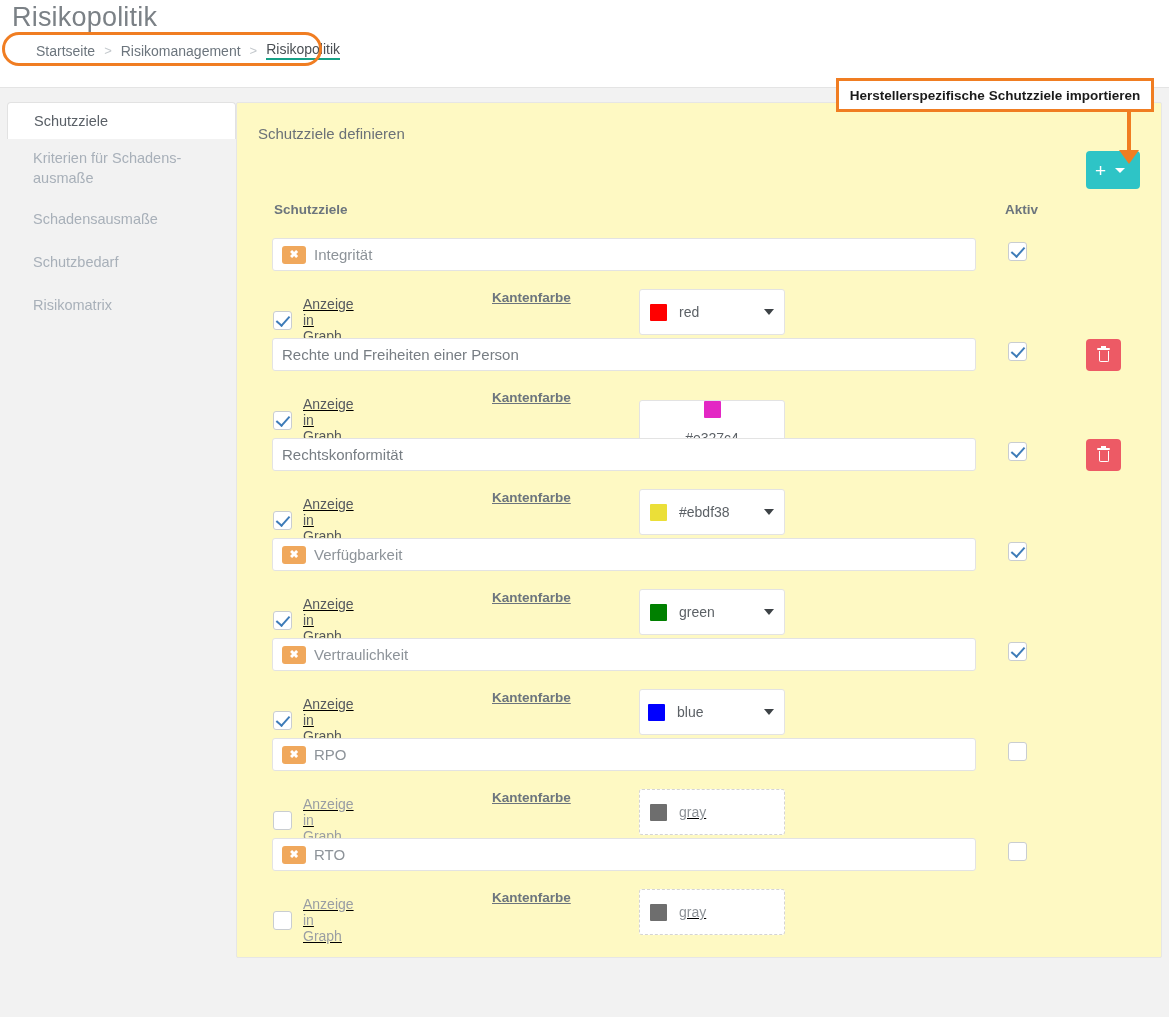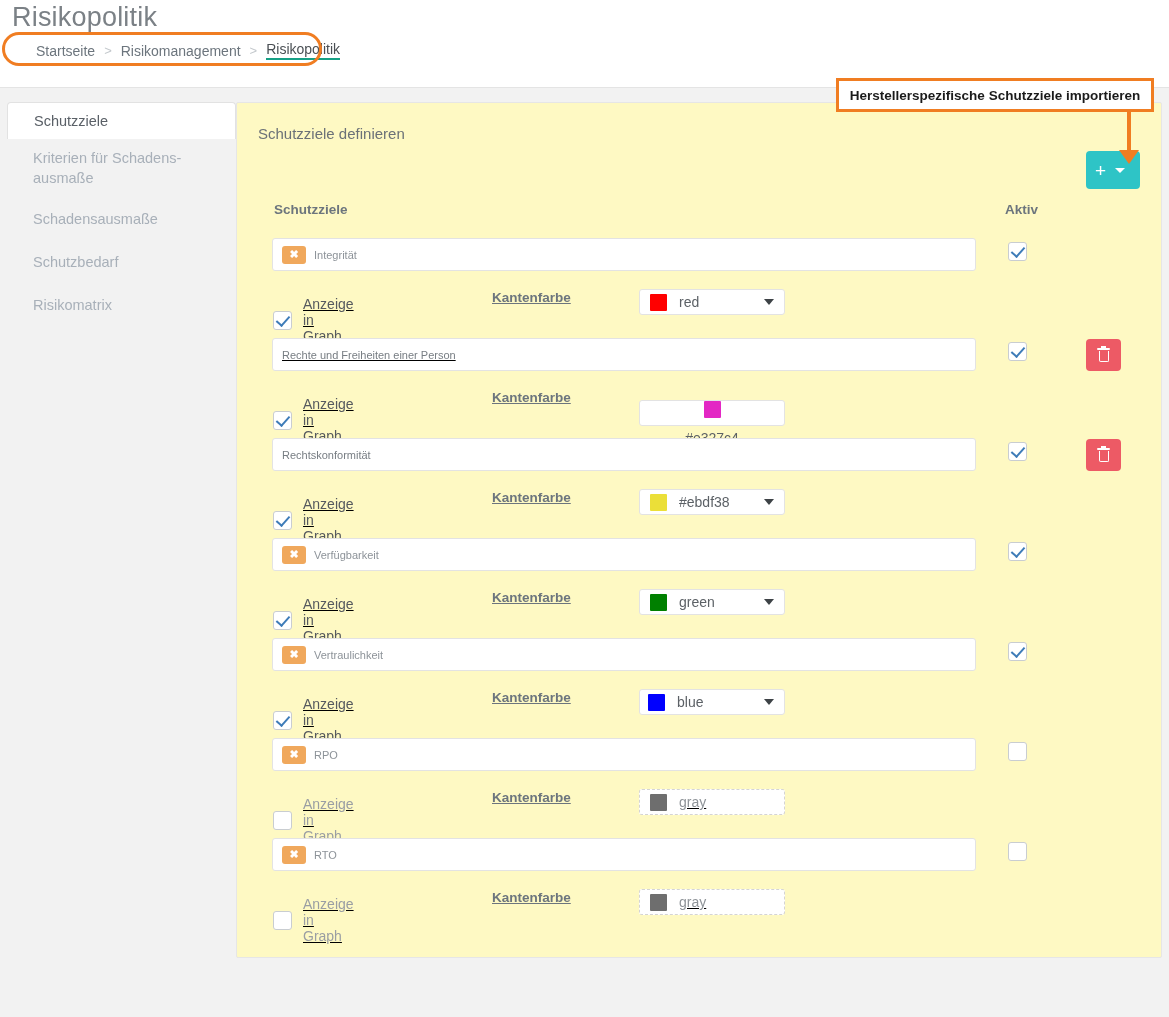--- a/index.html
+++ b/index.html
@@ -90,21 +90,21 @@
   .name-field {
     position: absolute; left: 272px; width: 704px; height: 33px;
     border: 1px solid #e3e3e3; border-radius: 3px; background: #fff;
     display: flex; align-items: center; padding-left: 9px; gap: 8px;
   }
   .lock-badge {
     display: inline-flex; align-items: center; justify-content: center;
     width: 24px; height: 18px; background: #f0a85c; border-radius: 3px;
     color: #ffffff; font-size: 11px; font-weight: bold; line-height: 1; flex: none;
   }
-  .name-text { font-size: 11px; color: #8d9399; }
+  .name-text { font-size: 15px; color: #8d9399; }
   .name-text.editable { color: #777d83; }
 
   .graph-check {
     position: absolute; left: 273px;
     display: flex; align-items: center; gap: 11px; text-decoration: underline;
   }
   .cbox {
     width: 19px; height: 19px; border: 1px solid #c9cdd1; border-radius: 3px;
     background: #fff; position: relative; flex: none;
   }
@@ -113,21 +113,21 @@
     width: 6px; height: 11px;
     border: solid #3e7cb8; border-width: 0 2.4px 2.4px 0;
     transform: rotate(42deg);
   }
   .graph-label { font-size: 14px; color: #55595e; }
   .graph-label.dim { color: #9a9ea3; }
 
   .kante-label { position: absolute; left: 492px; font-size: 13.5px; font-weight: bold; color: #6c757d; text-decoration: underline; }
 
   .color-select {
-    position: absolute; left: 639px; width: 146px; height: 26px;
+    position: absolute; left: 639px; width: 146px; height: 46px;
     border: 1px solid #e3e3e3; border-radius: 3px; background: #fff;
     display: flex; align-items: center; padding: 0 10px; gap: 12px;
   }
   .color-select.disabled { border: 1px dashed #d4d4d4; text-decoration: underline; }
   .swatch { width: 17px; height: 17px; border-radius: 1px; flex: none; }
   .color-name { font-size: 14px; color: #5c6166; flex: 1; }
   .color-name.dim { color: #8e9398; }
   .sel-caret {
     width: 0; height: 0;
     border-left: 5px solid transparent; border-right: 5px solid transparent;
@@ -217,21 +217,21 @@
       <span class="cbox checked"></span>
       <span class="graph-label">Anzeige in Graph</span>
     </div>
     <div class="kante-label" style="top: 290px;">Kantenfarbe</div>
     <div class="color-select" style="top: 289px;">
       <span class="swatch" style="background: rgb(255, 0, 0);"></span>
       <span class="color-name">red</span>
       <span class="sel-caret"></span>
     </div>
     <span class="aktiv-box cbox checked" style="top: 242px;"></span>
-    <div class="name-field" style="top: 338px; text-decoration: underline;">
+    <div class="name-field" style="top: 338px;">
       <span class="name-text editable">Rechte und Freiheiten einer Person</span>
     </div>
     <div class="graph-check" style="top: 396px;">
       <span class="cbox checked"></span>
       <span class="graph-label">Anzeige in Graph</span>
     </div>
     <div class="kante-label" style="top: 390px;">Kantenfarbe</div>
     <div class="color-select" style="top: 400px; flex-direction: column;">
       <span class="swatch" style="background: rgb(227, 39, 196);"></span>
       <span class="color-name">#e327c4</span>

